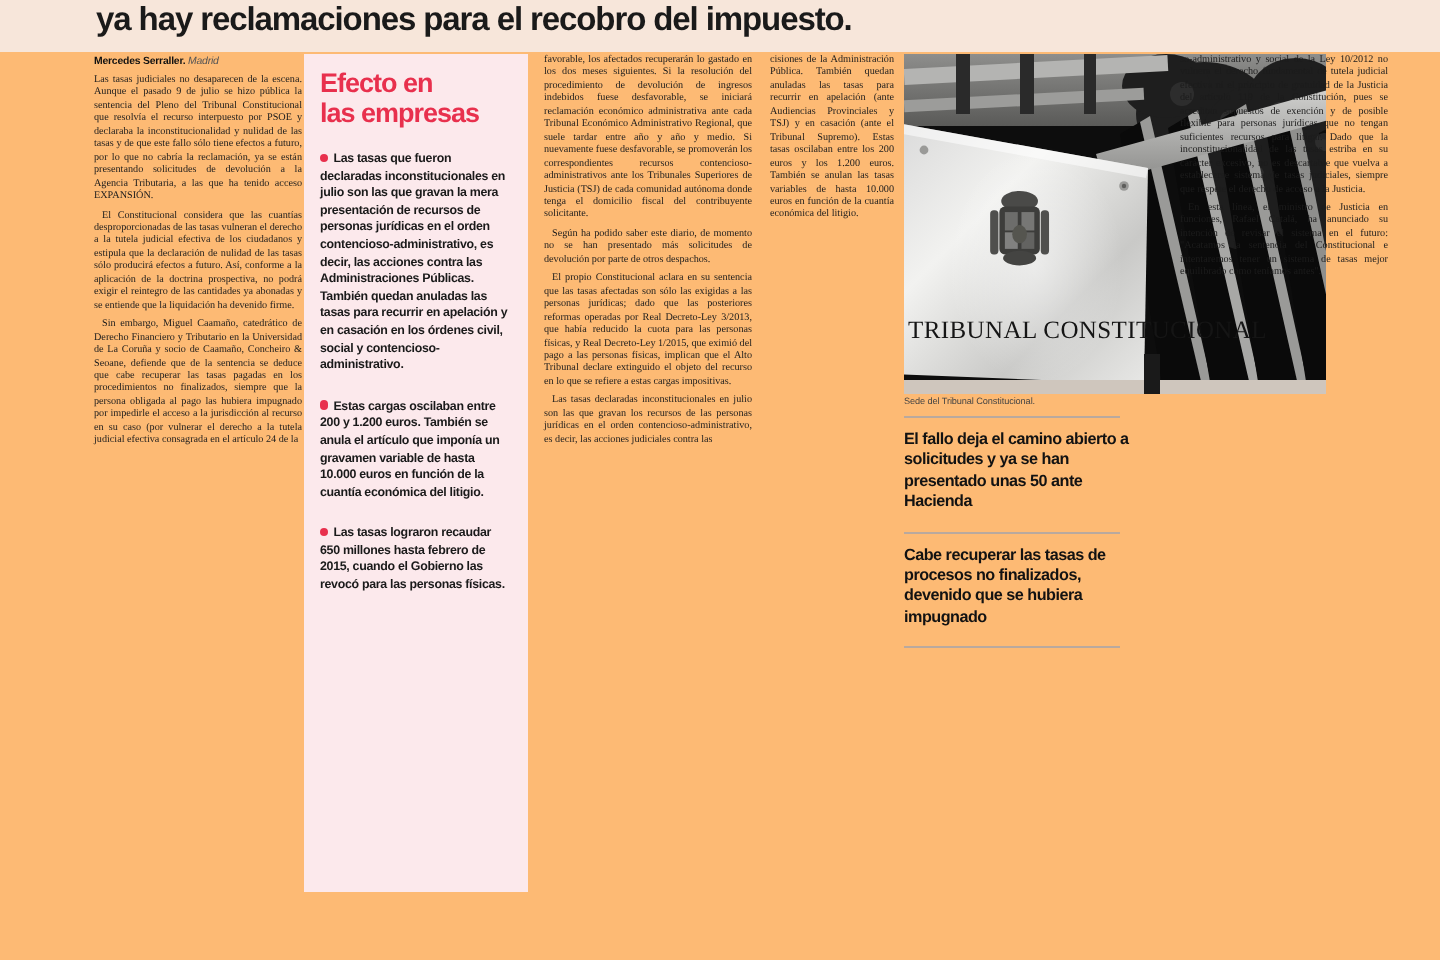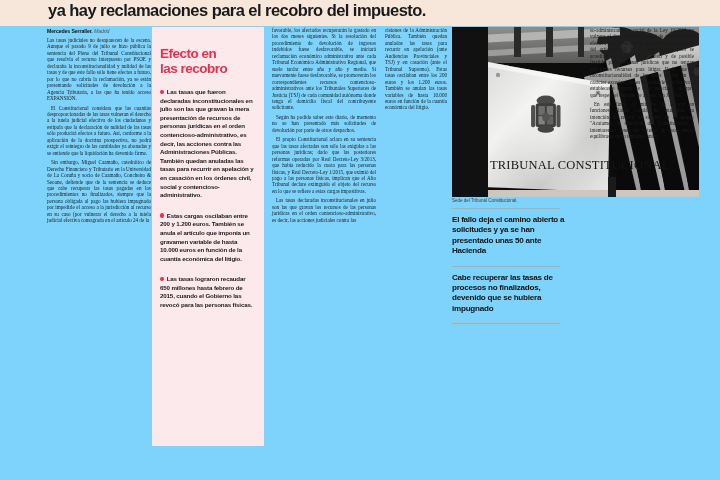--- a/index.html
+++ b/index.html
@@ -11,21 +11,21 @@
     height: 480px;
     overflow: hidden;
     background: #f7e6da;
     font-family: "Liberation Serif", serif;
     color: #1b1b1b;
   }
   .page {
     position: relative;
     width: 720px;
     height: 480px;
-    background: #7dd3fc;
+    background: #fdba74;
     box-sizing: border-box;
   }
 
   
   .deck-zone {
     position: absolute;
     left: 0; top: 0;
     width: 720px;
     height: 26px;
     background: #f7e6da;
@@ -88,21 +88,21 @@
   
   #pinkbox {
     position: absolute;
     left: 152px;
     top: 0;
     width: 112px;
     height: 419px;
     background: #fce9ec;
   }
   .pink-inner {
-    padding: 20px 9px 0 8px;
+    padding: 8px 9px 0 8px;
   }
   .pink-title {
     font-family: "Liberation Sans", sans-serif;
     font-weight: 700;
     font-size: 13.5px;
     line-height: 14.5px;
     color: #e8304d;
     letter-spacing: -0.5px;
     margin-bottom: 12px;
   }
@@ -132,21 +132,20 @@
 
   
   #photo-wrap {
     position: absolute;
     left: 452px;
     top: 0;
     width: 211px;
     height: 170px;
     overflow: hidden;
     background: #111;
-    padding-left: 36px;
   }
   .photo-svg { display: block; width: 225px; height: 170px; }
   .caption {
     position: absolute;
     left: 452px;
     top: 171px;
     width: 230px;
     font-family: "Liberation Sans", sans-serif;
     font-size: 4.6px;
     color: #444;
@@ -197,21 +196,21 @@
       </div>
       <p>Las tasas judiciales no desaparecen de la escena. Aunque el pasado 9 de julio se hizo pública la sentencia del Pleno del Tribunal Constitucional que resolvía el recurso interpuesto por PSOE y declaraba la inconstitucionalidad y nulidad de las tasas y de que este fallo sólo tiene efectos a futuro, por lo que no cabría la reclamación, ya se están presentando solicitudes de devolución a la Agencia Tributaria, a las que ha tenido acceso EXPANSIÓN.</p>
       <p>El Constitucional considera que las cuantías desproporcionadas de las tasas vulneran el derecho a la tutela judicial efectiva de los ciudadanos y estipula que la declaración de nulidad de las tasas sólo producirá efectos a futuro. Así, conforme a la aplicación de la doctrina prospectiva, no podrá exigir el reintegro de las cantidades ya abonadas y se entiende que la liquidación ha devenido firme.</p>
       <p>Sin embargo, Miguel Caamaño, catedrático de Derecho Financiero y Tributario en la Universidad de La Coruña y socio de Caamaño, Concheiro &amp; Seoane, defiende que de la sentencia se deduce que cabe recuperar las tasas pagadas en los procedimientos no finalizados, siempre que la persona obligada al pago las hubiera impugnado por impedirle el acceso a la jurisdicción al recurso en su caso (por vulnerar el derecho a la tutela judicial efectiva consagrada en el artículo 24 de la</p>
     </div>
 
     <div id="pinkbox">
       <div class="pink-inner">
         <div class="pink-title">
           <span>Efecto en</span><br>
-          <span>las recobro</span>
+          <span>las empresas</span>
         </div>
         <div class="bullet-item">
           <span class="dot"></span><span>Las tasas que fueron declaradas inconstitucionales en julio son las que gravan la mera presentación de recursos de personas jurídicas en el orden contencioso-administrativo, es decir, las acciones contra las Administraciones Públicas. También quedan anuladas las tasas para recurrir en apelación y en casación en los órdenes civil, social y contencioso-administrativo.</span>
         </div>
         <div class="bullet-item">
           <span class="dot"></span><span>Estas cargas oscilaban entre 200 y 1.200 euros. También se anula el artículo que imponía un gravamen variable de hasta 10.000 euros en función de la cuantía económica del litigio.</span>
         </div>
         <div class="bullet-item">
           <span class="dot"></span><span>Las tasas lograron recaudar 650 millones hasta febrero de 2015, cuando el Gobierno las revocó para las personas físicas.</span>
         </div>

